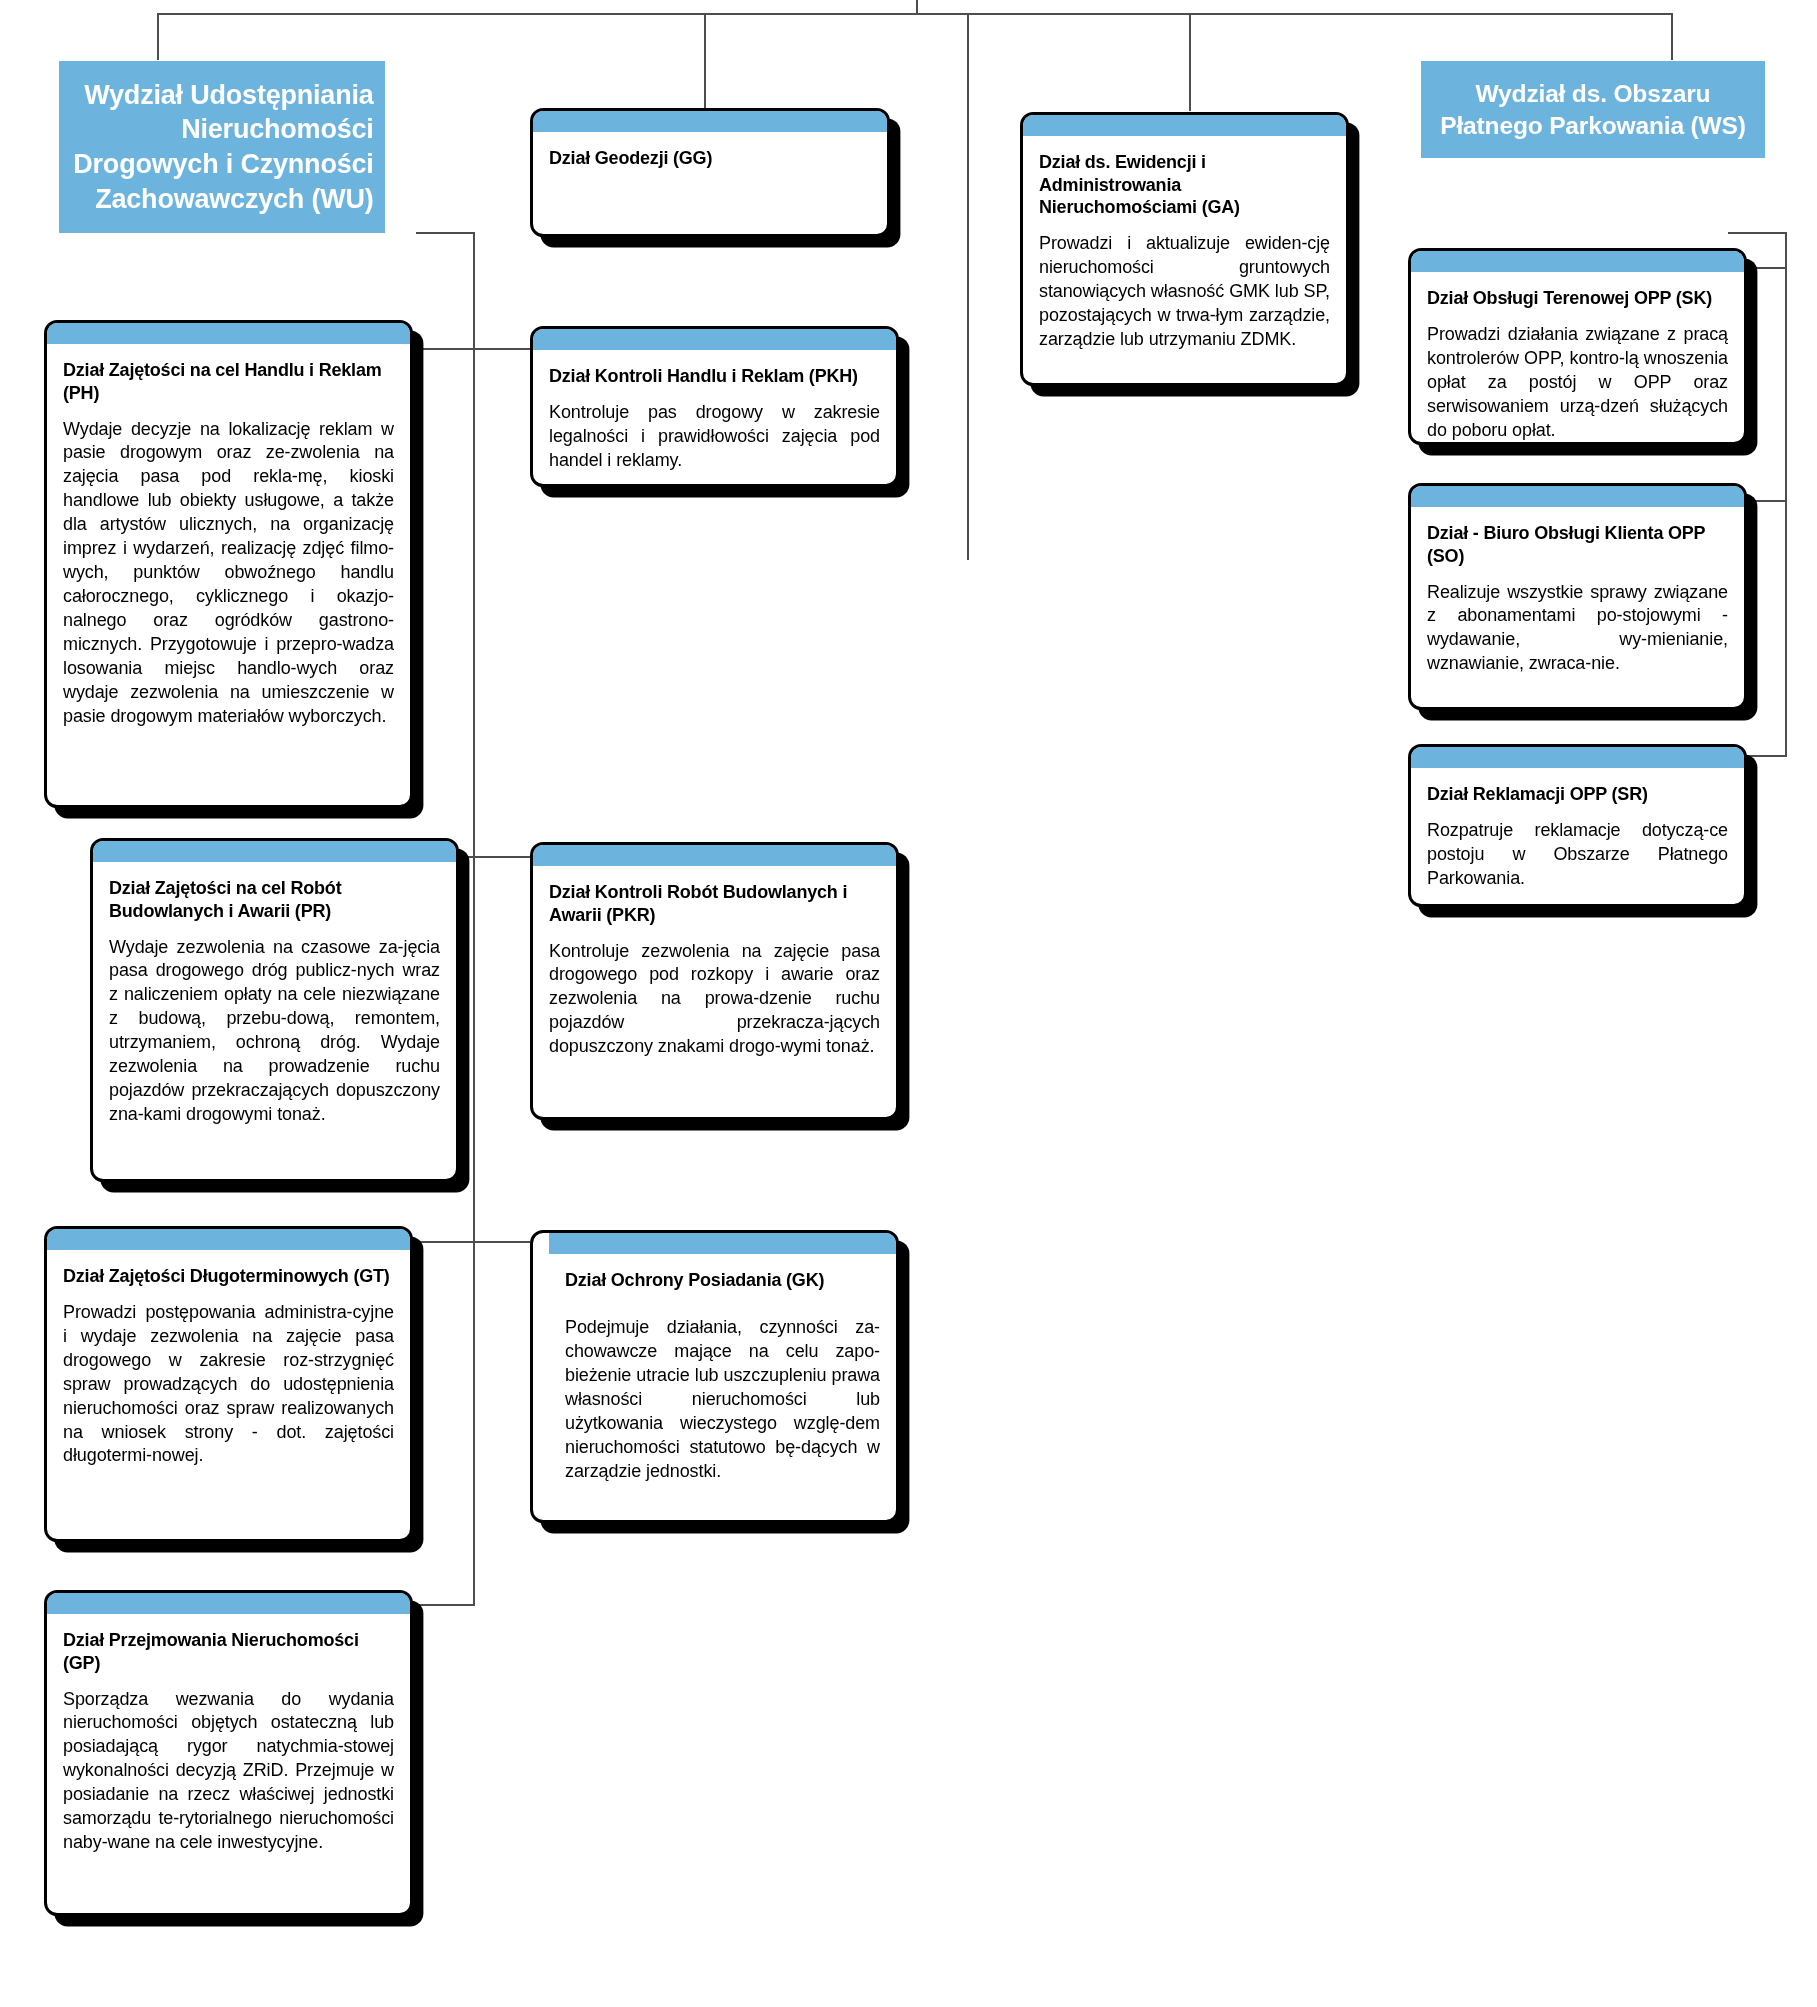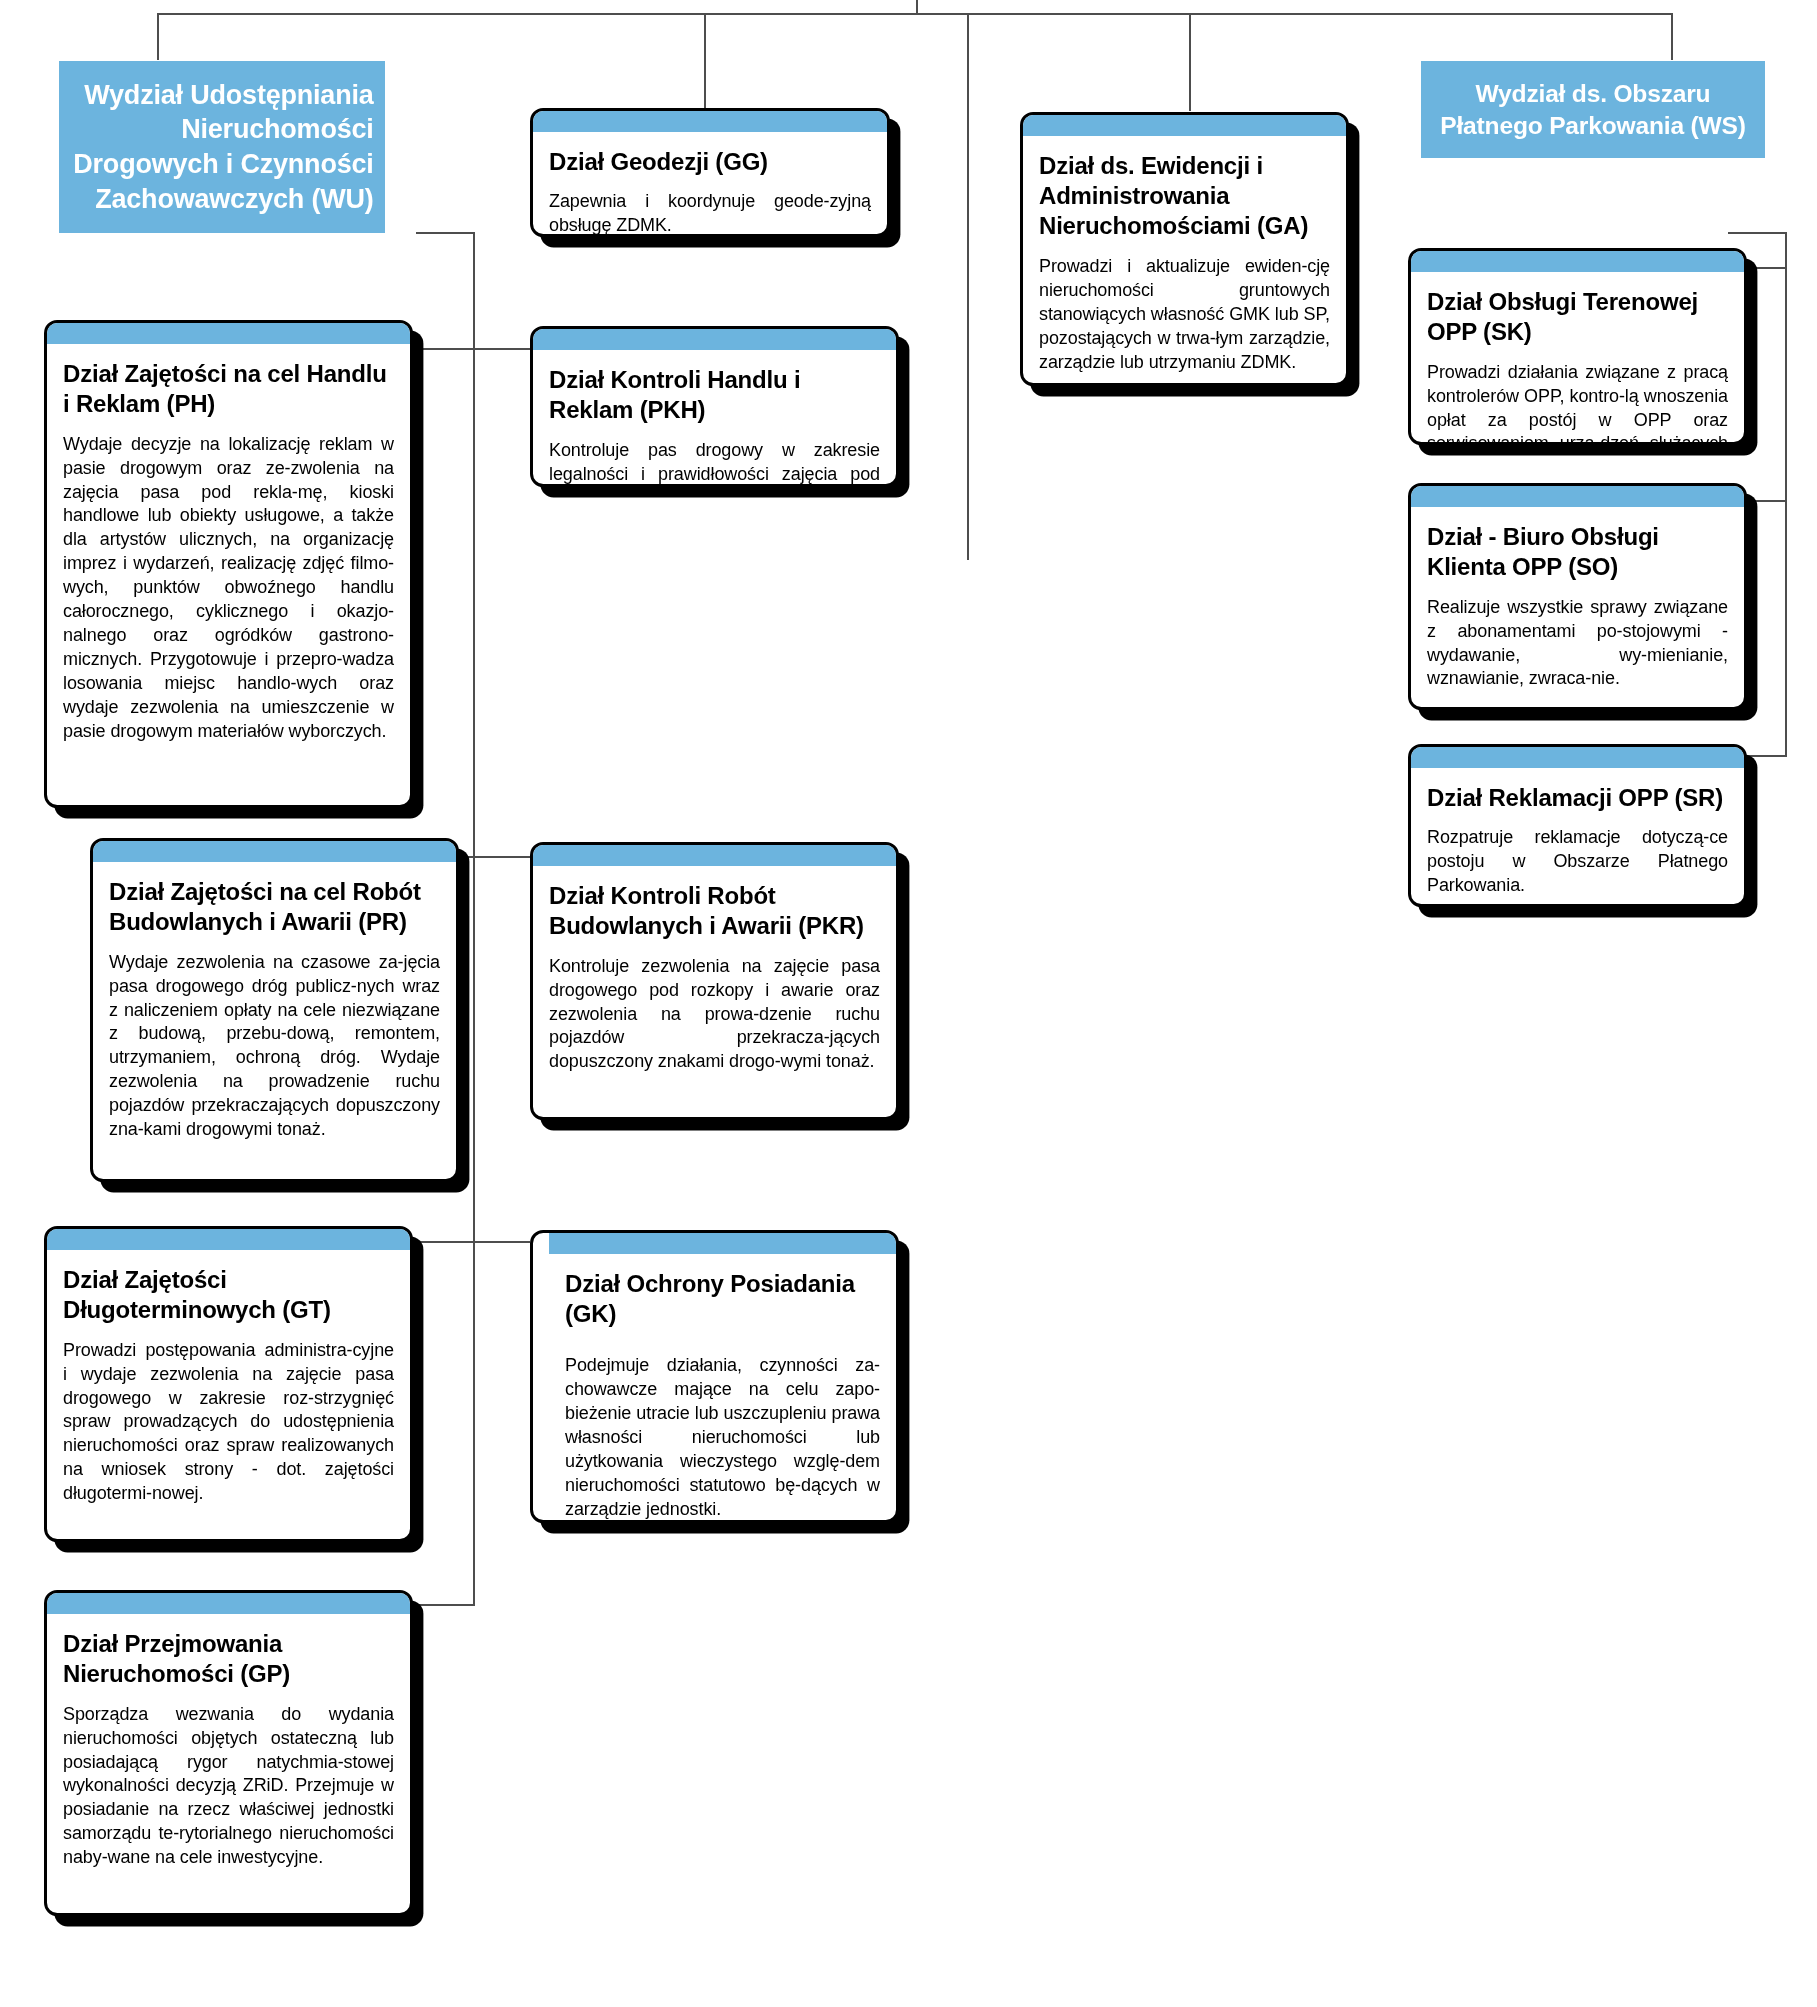--- a/index.html
+++ b/index.html
@@ -61,21 +61,21 @@
     flex: 0 0 21px;
     width: 100%;
   }
   .card-body {
     padding: 15px 16px 13.2px 16px;
     box-sizing: border-box;
     flex: 1 1 auto;
   }
   .card-title {
     font-weight: bold;
-    font-size: 24px;
+    font-size: 18px;
     line-height: 1.26;
     margin: 0 0 13.2px 0;
     letter-spacing: -0.2px;
   }
   .card-text {
     font-size: 18px;
     line-height: 1.33;
     margin: 0;
     text-align: justify;
     text-justify: inter-word;
@@ -119,21 +119,20 @@
   <div class="conn h" style="left:1720px; top:755px; width:66px;"></div>
 
   <div class="dept-header" style="left:59px; top:61px; width:326px; height:172px; font-size:27px;text-align:right;">Wydział Udostępniania Nieruchomości Drogowych i Czynności Zachowawczych (WU)</div>
 
   <div class="dept-header" style="left:1421px; top:61px; width:344px; height:97px; font-size:24.6px;">Wydział ds. Obszaru Płatnego Parkowania (WS)</div>
 
   <div class="card" style="left:530px; top:108px; width:360px; height:129px;">
     <div class="card-stripe"></div>
     <div class="card-body">
       <div class="card-title">Dział Geodezji (GG)</div>
-      <div class="card-text">Zapewnia i koordynuje geode-zyjną obsługę ZDMK.</div>
     </div>
   </div>
 
   <div class="card" style="left:1020px; top:112px; width:329px; height:274px;">
     <div class="card-stripe"></div>
     <div class="card-body">
       <div class="card-title">Dział ds. Ewidencji i Administrowania Nieruchomościami (GA)</div>
       <div class="card-text">Prowadzi i aktualizuje ewiden-cję nieruchomości gruntowych stanowiących własność GMK lub SP, pozostających w trwa-łym zarządzie, zarządzie lub utrzymaniu ZDMK.</div>
     </div>
   </div>

